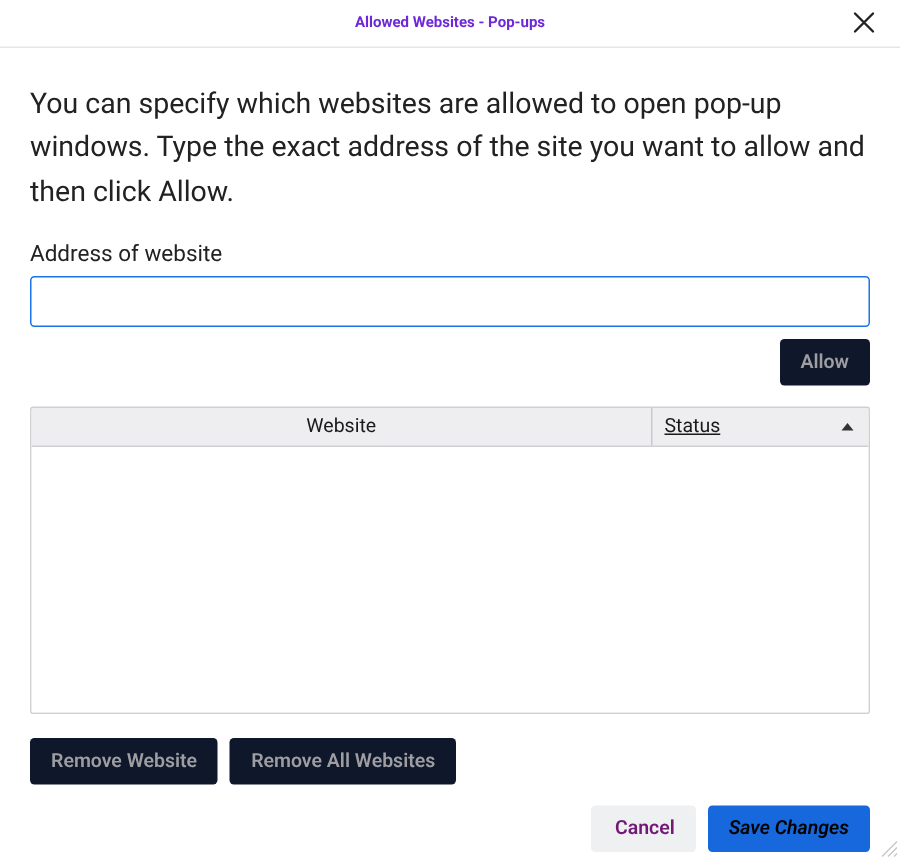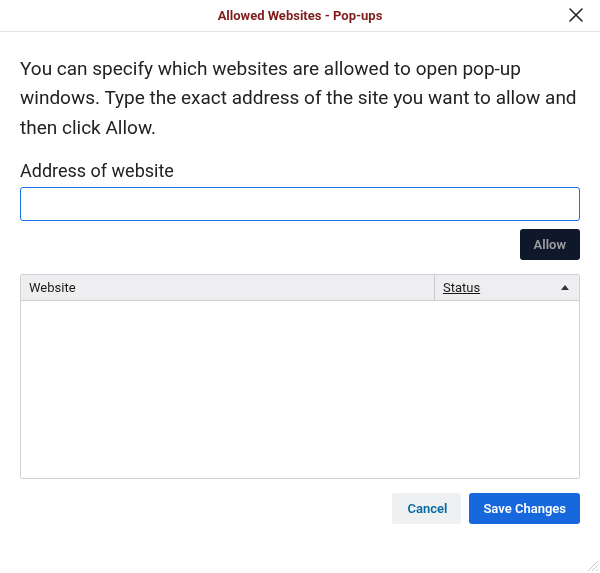--- a/index.html
+++ b/index.html
@@ -16,22 +16,22 @@
     .header {
       display: flex;
       align-items: center;
       justify-content: center;
       position: relative;
       height: 32px;
       border-bottom: 1px solid #e5e5e5;
     }
     .dialog-title {
       font-weight: 700;
-      font-size: 13px;
-      color: #7f1d1d;
+      font-size: 10px;
+      color: #6d28d9;
     }
     .close-btn {
       position: absolute;
       right: 12px;
       top: 4px;
       width: 24px;
       height: 24px;
       display: flex;
       align-items: center;
       justify-content: center;
@@ -43,21 +43,21 @@
     .content {
       padding: 22px 20px 0 20px;
     }
     .desc {
       font-size: 19px;
       line-height: 1.55;
       color: #222;
       margin-bottom: 18px;
     }
     .field-label {
-      font-size: 18px;
+      font-size: 15px;
       color: #222;
       margin-bottom: 6px;
       display: block;
     }
     .addr-input {
       width: 100%;
       height: 34px;
       border: 1.5px solid #1a73e8;
       border-radius: 3px;
       padding: 0 8px;
@@ -79,26 +79,27 @@
       cursor: pointer;
       font-family: inherit;
     }
     .btn-disabled {
       background: #0f172a;
       color: #9e9ea2;
       cursor: default;
     }
     .btn-light {
       background: #eef0f1;
-      color: #0369a1;
+      color: #701a75;
       padding-left: 16px;
     }
     .btn-primary {
       background: #1668dc;
-      color: #ffffff;
+      color: #000000;
+      font-style: italic;
     }
     .grid-wrap {
       border: 1px solid #d0d0d4;
       border-radius: 2px;
       height: 205px;
       display: flex;
       flex-direction: column;
       overflow: hidden;
     }
     .grid-header {
@@ -106,20 +107,21 @@
       align-items: stretch;
       background: #eeeef0;
       height: 26px;
       border-bottom: 1px solid #d0d0d4;
       font-size: 13px;
     }
     .grid-col {
       display: flex;
       align-items: center;
       padding: 0 8px;
+      justify-content: center;
     }
     .grid-col-website {
       flex: 1;
       border-right: 1px solid #c9c9cd;
     }
     .grid-col-status {
       width: 144px;
       display: flex;
       align-items: center;
       justify-content: space-between;
@@ -188,20 +190,24 @@
         <span>Website</span>
       </div>
       <div class="grid-col grid-col-status">
         <span>Status</span>
         <span class="sort-arrow"></span>
       </div>
     </div>
     <div class="grid-body"></div>
   </div>
 
+  <div class="remove-row">
+    <button class="btn btn-disabled">Remove Website</button>
+    <button class="btn btn-disabled">Remove All Websites</button>
+  </div>
 
   <div class="footer-row">
     <button class="btn btn-light">Cancel</button>
     <button class="btn btn-primary">Save Changes</button>
   </div>
 </div>
 
 <div class="resize-handle">
   <span>
     <svg viewBox="0 0 14 14">

